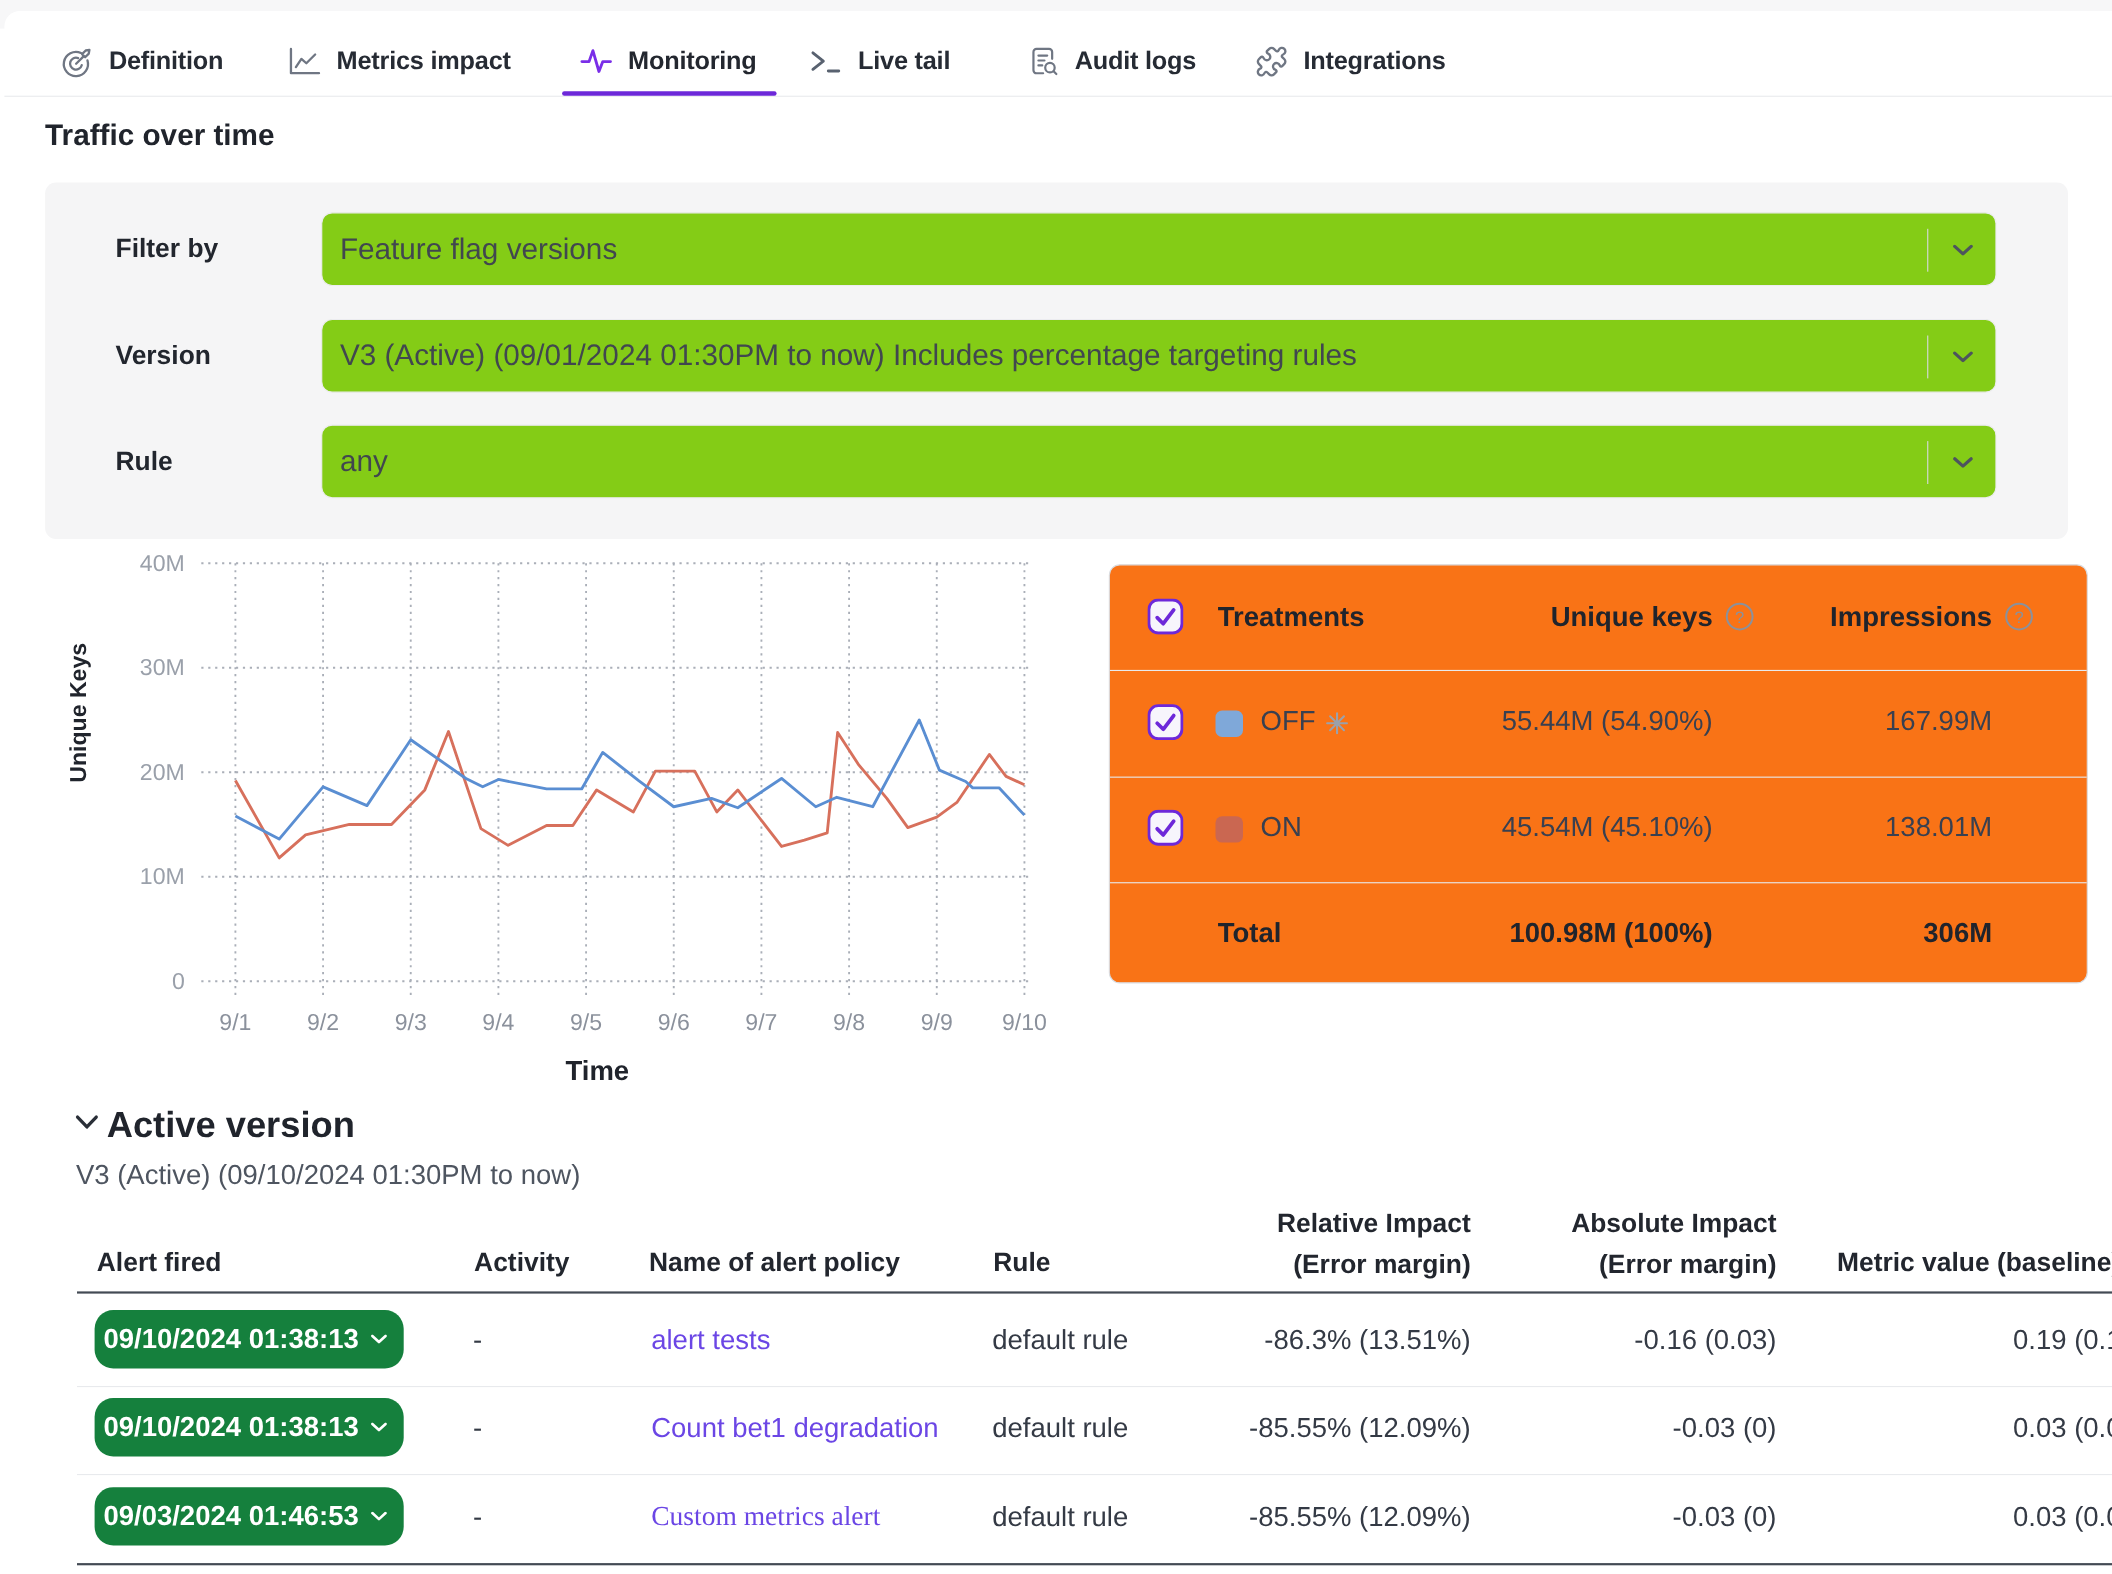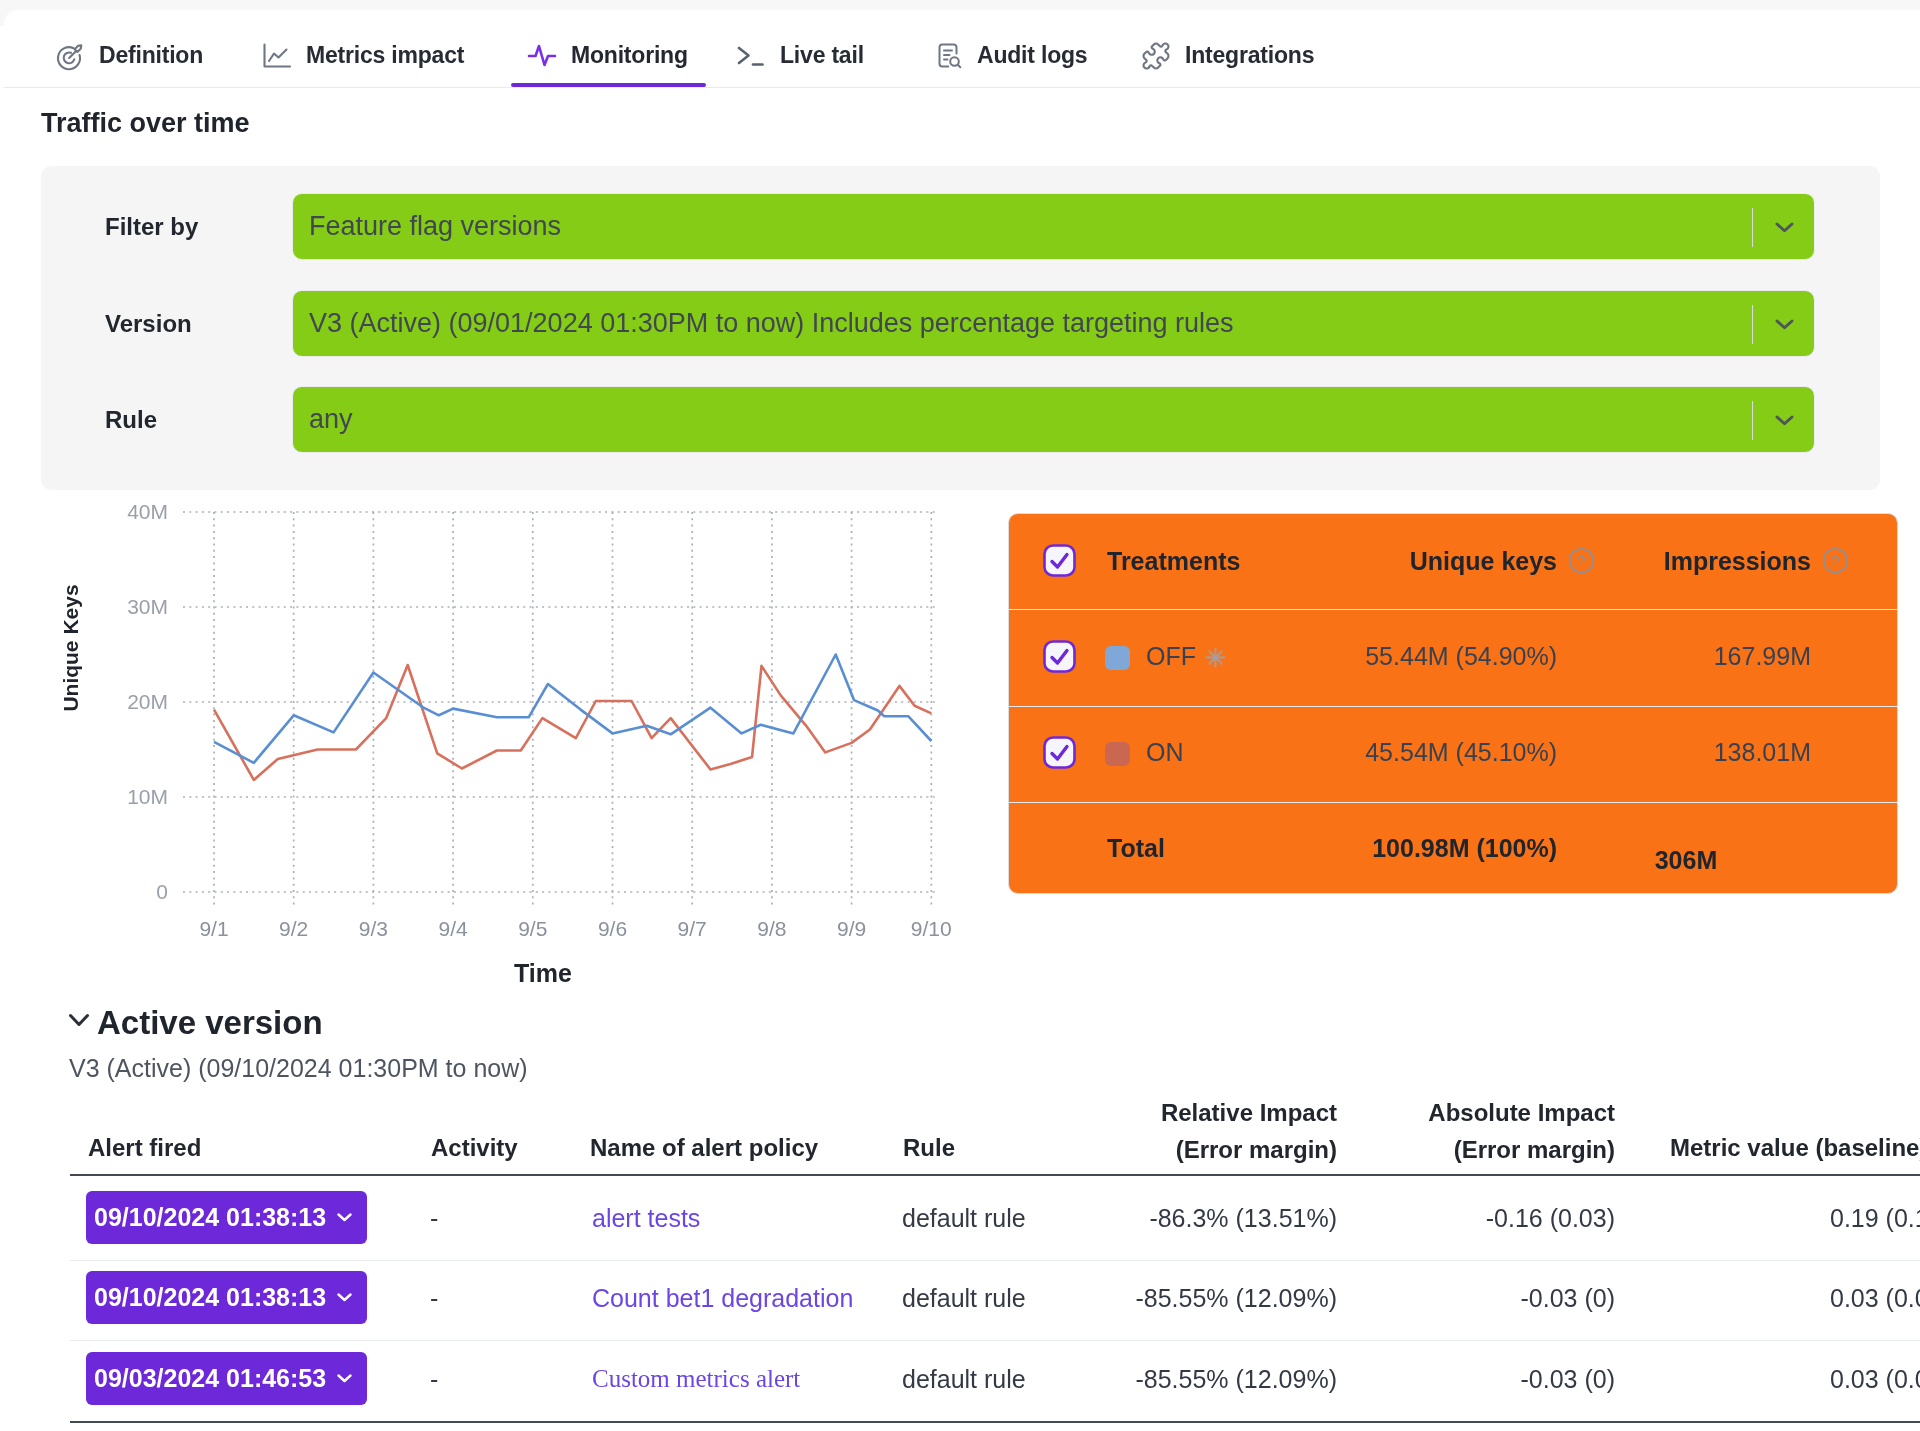--- a/index.html
+++ b/index.html
@@ -20,21 +20,21 @@
 .cbx { position:absolute; left:34px; }
 .swatch { position:absolute; left:96px; width:25px; height:24px; border-radius:6px; }
 .ltxt { position:absolute; font-size:25px; color:#394050; white-space:nowrap; }
 .lbold { font-weight:bold; color:#20242c; }
 .rr { text-align:right; }
 .av-head { position:absolute; left:97px; top:1004px; font-size:33px; font-weight:bold; color:#20242c; }
 .av-sub { position:absolute; left:69px; top:1054px; font-size:25px; color:#4e5560; }
 .at-h { position:absolute; font-size:24px; font-weight:bold; color:#22262e; white-space:nowrap; }
 .lined { position:absolute; left:70px; width:1850px; height:2px; background:#434a54; }
 .linel { position:absolute; left:70px; width:1850px; height:1px; background:#e8eaed; }
-.redbtn { position:absolute; left:86px; width:281px; height:53px; background:#6d28d9; border-radius:6px; color:#fff; font-size:25px; font-weight:bold; display:flex; align-items:center; justify-content:flex-start; padding-left:8px; gap:11px; }
+.redbtn { position:absolute; left:86px; width:281px; height:53px; background:#15803d; border-radius:17px; color:#fff; font-size:25px; font-weight:bold; display:flex; align-items:center; justify-content:flex-start; padding-left:8px; gap:11px; }
 .cell { position:absolute; font-size:25px; color:#343a45; white-space:nowrap; }
 .link { color:#6b46e5; }
 svg.ic { display:block; }
 </style>
 </head>
 <body>
 <div style="position:absolute;left:0;top:0;width:1920px;height:26px;background:#f7f7f8;"></div>
 <div class="card"></div>
 <div class="tabbar"></div>
 
@@ -182,21 +182,21 @@
       <rect x="1.5" y="1.5" width="30" height="30" rx="8.5" fill="#f7f5fc" stroke="#6d28d9" stroke-width="2.6"></rect>
       <path d="M9 17.5 L14.5 23 L24 10.5" stroke="#6d28d9" stroke-width="3.4" fill="none" stroke-linecap="round" stroke-linejoin="round"></path>
     </svg>
 <div class="swatch" style="top:228px; background:#ca6751;"></div>
 <div class="ltxt" style="left:137px; top:224px;">ON</div>
 <div class="ltxt rr" style="left:248px; top:224px; width:300px;">45.54M (45.10%)</div>
 <div class="ltxt rr" style="left:552px; top:224px; width:250px;">138.01M</div>
 <div class="lsep" style="top:288px;"></div>
 <div class="ltxt lbold" style="left:98px; top:320px;">Total</div>
 <div class="ltxt lbold rr" style="left:248px; top:320px; width:300px;">100.98M (100%)</div>
-<div class="ltxt lbold rr" style="left:552px; top:332px; width:250px;text-align:center;">306M</div>
+<div class="ltxt lbold rr" style="left:552px; top:320px; width:250px;">306M</div>
 </div>
 
 <svg style="position:absolute; left:68px; top:1013px;" width="22" height="15" viewBox="0 0 22 15" fill="none" stroke="#2a2f38" stroke-width="3" stroke-linecap="round" stroke-linejoin="round">
     <path d="M2.5 2.5 L11 11.5 L19.5 2.5"></path>
   </svg>
 <div class="av-head">Active version</div>
 <div class="av-sub">V3 (Active) (09/10/2024 01:30PM to now)</div>
 
 <div id="alerts">
 <div class="at-h" style="left:88px; top:1134px;">Alert fired</div>

